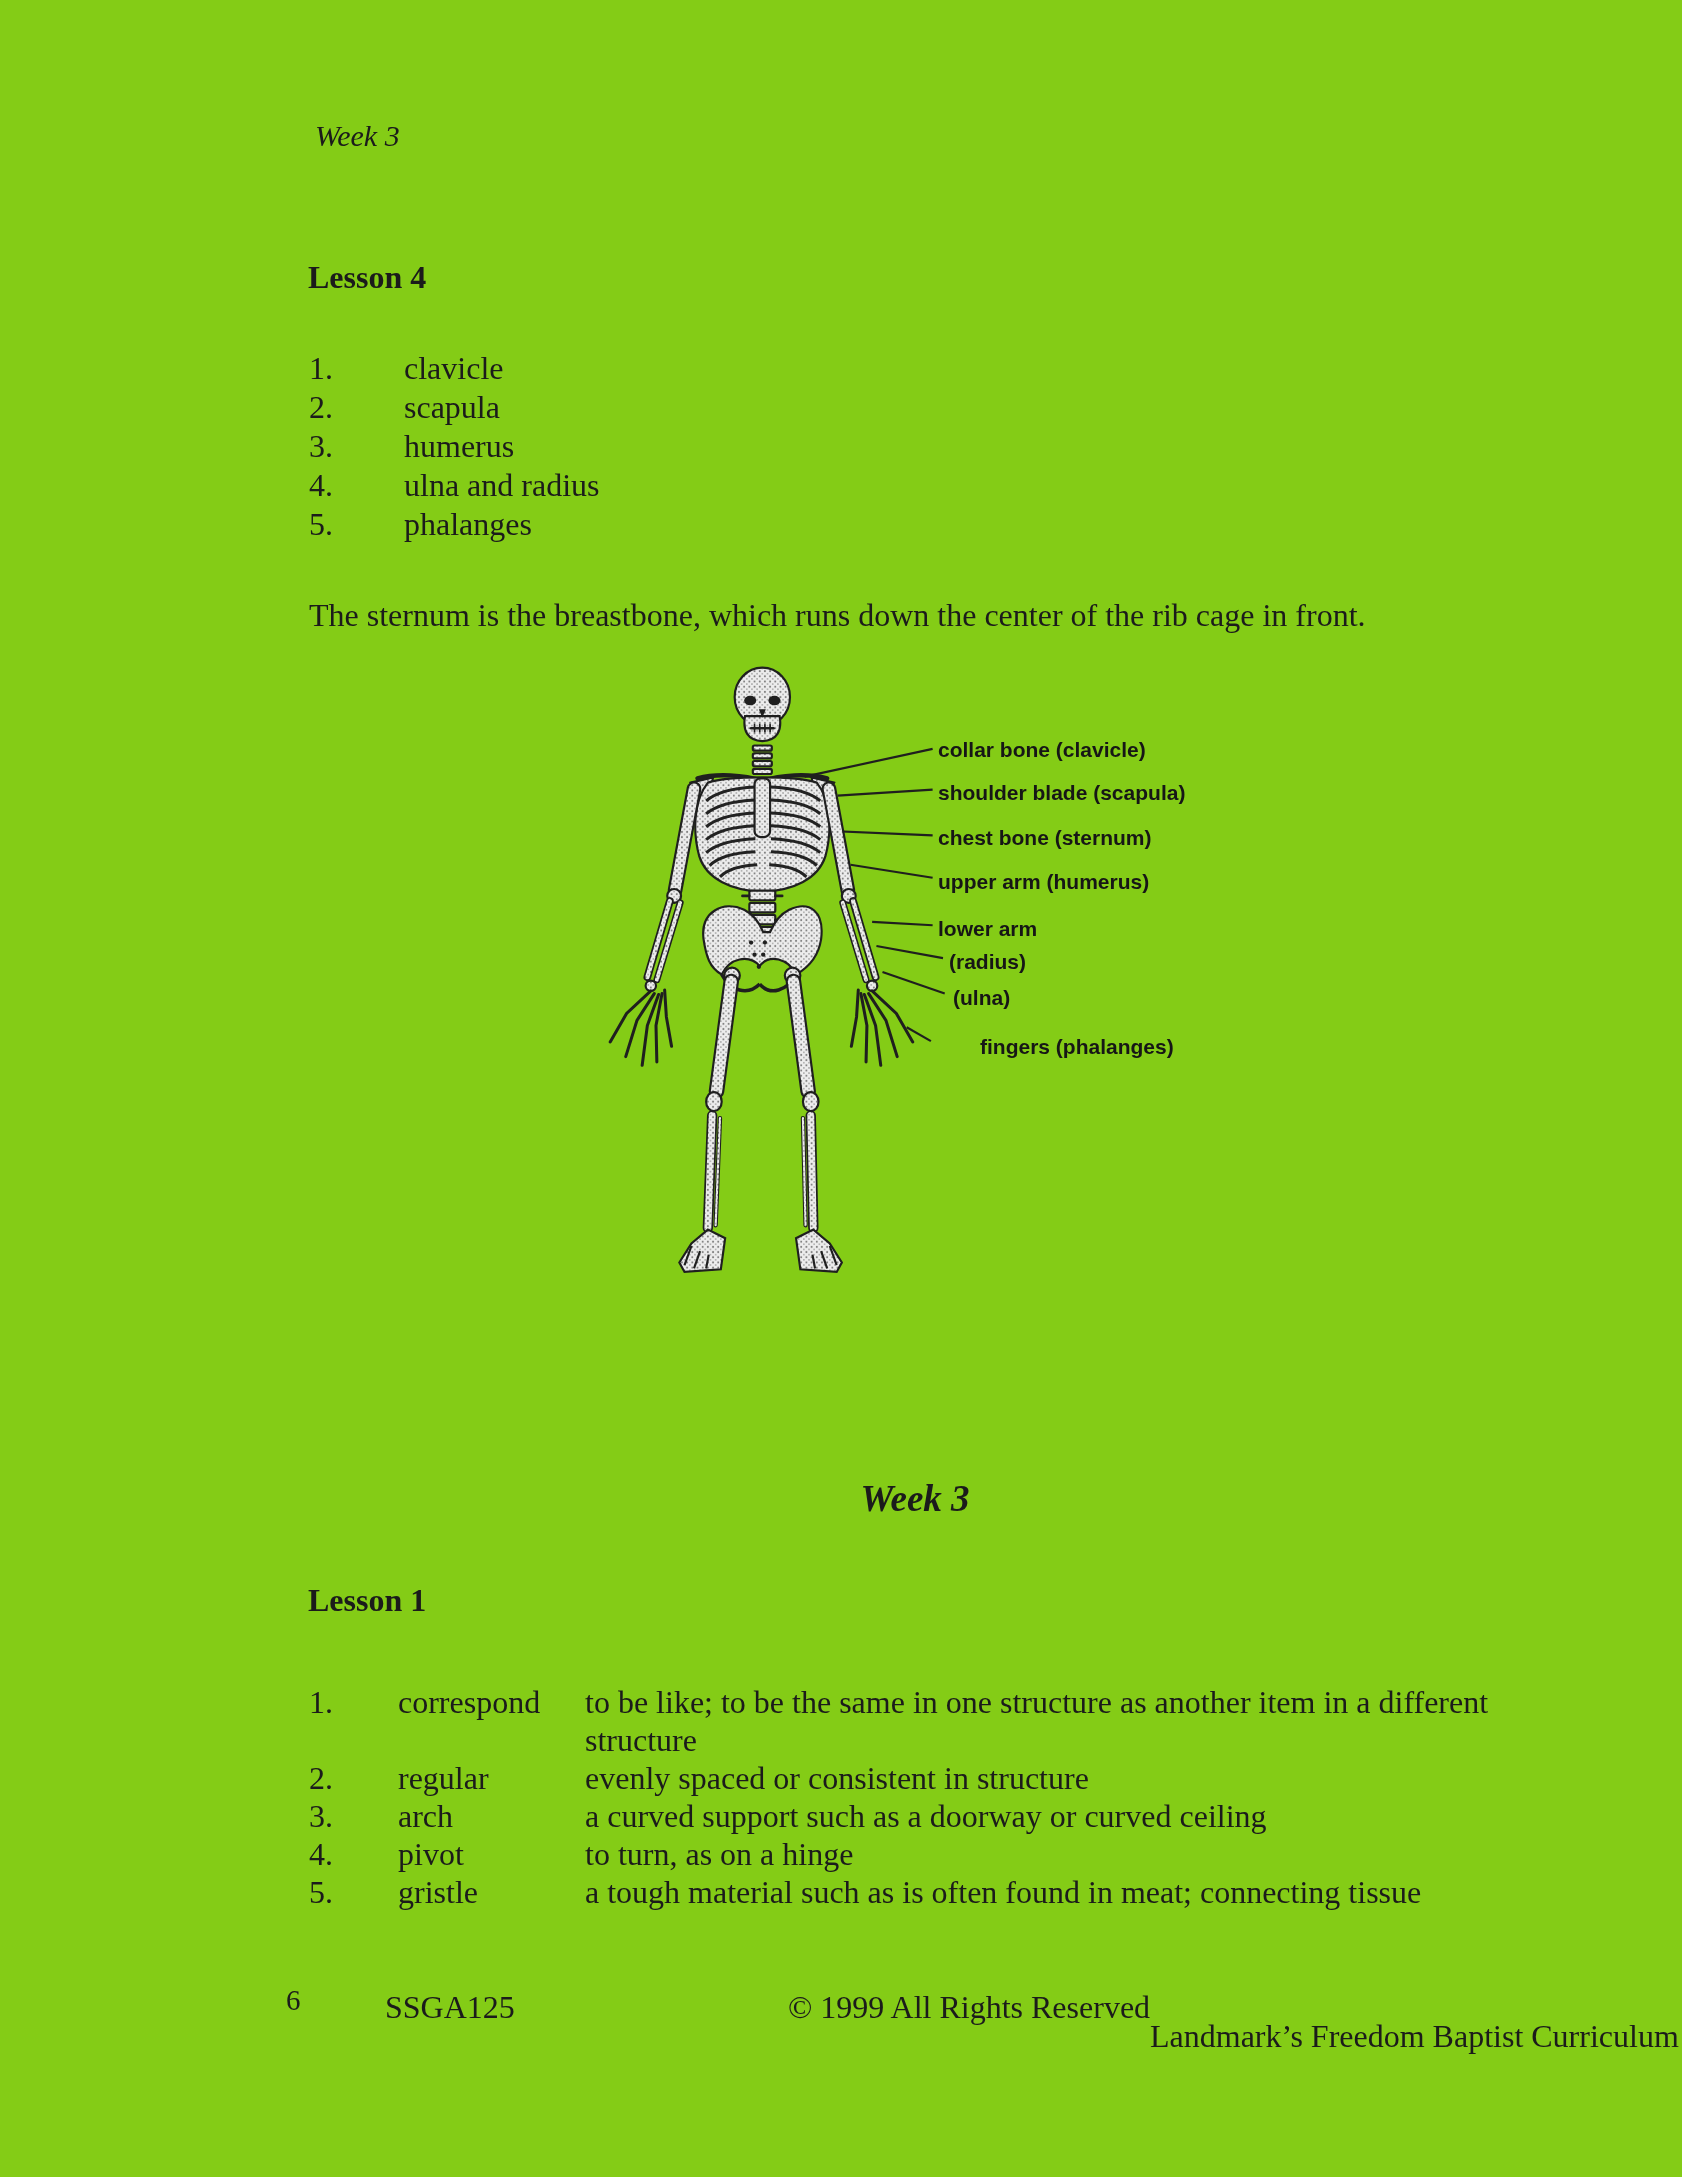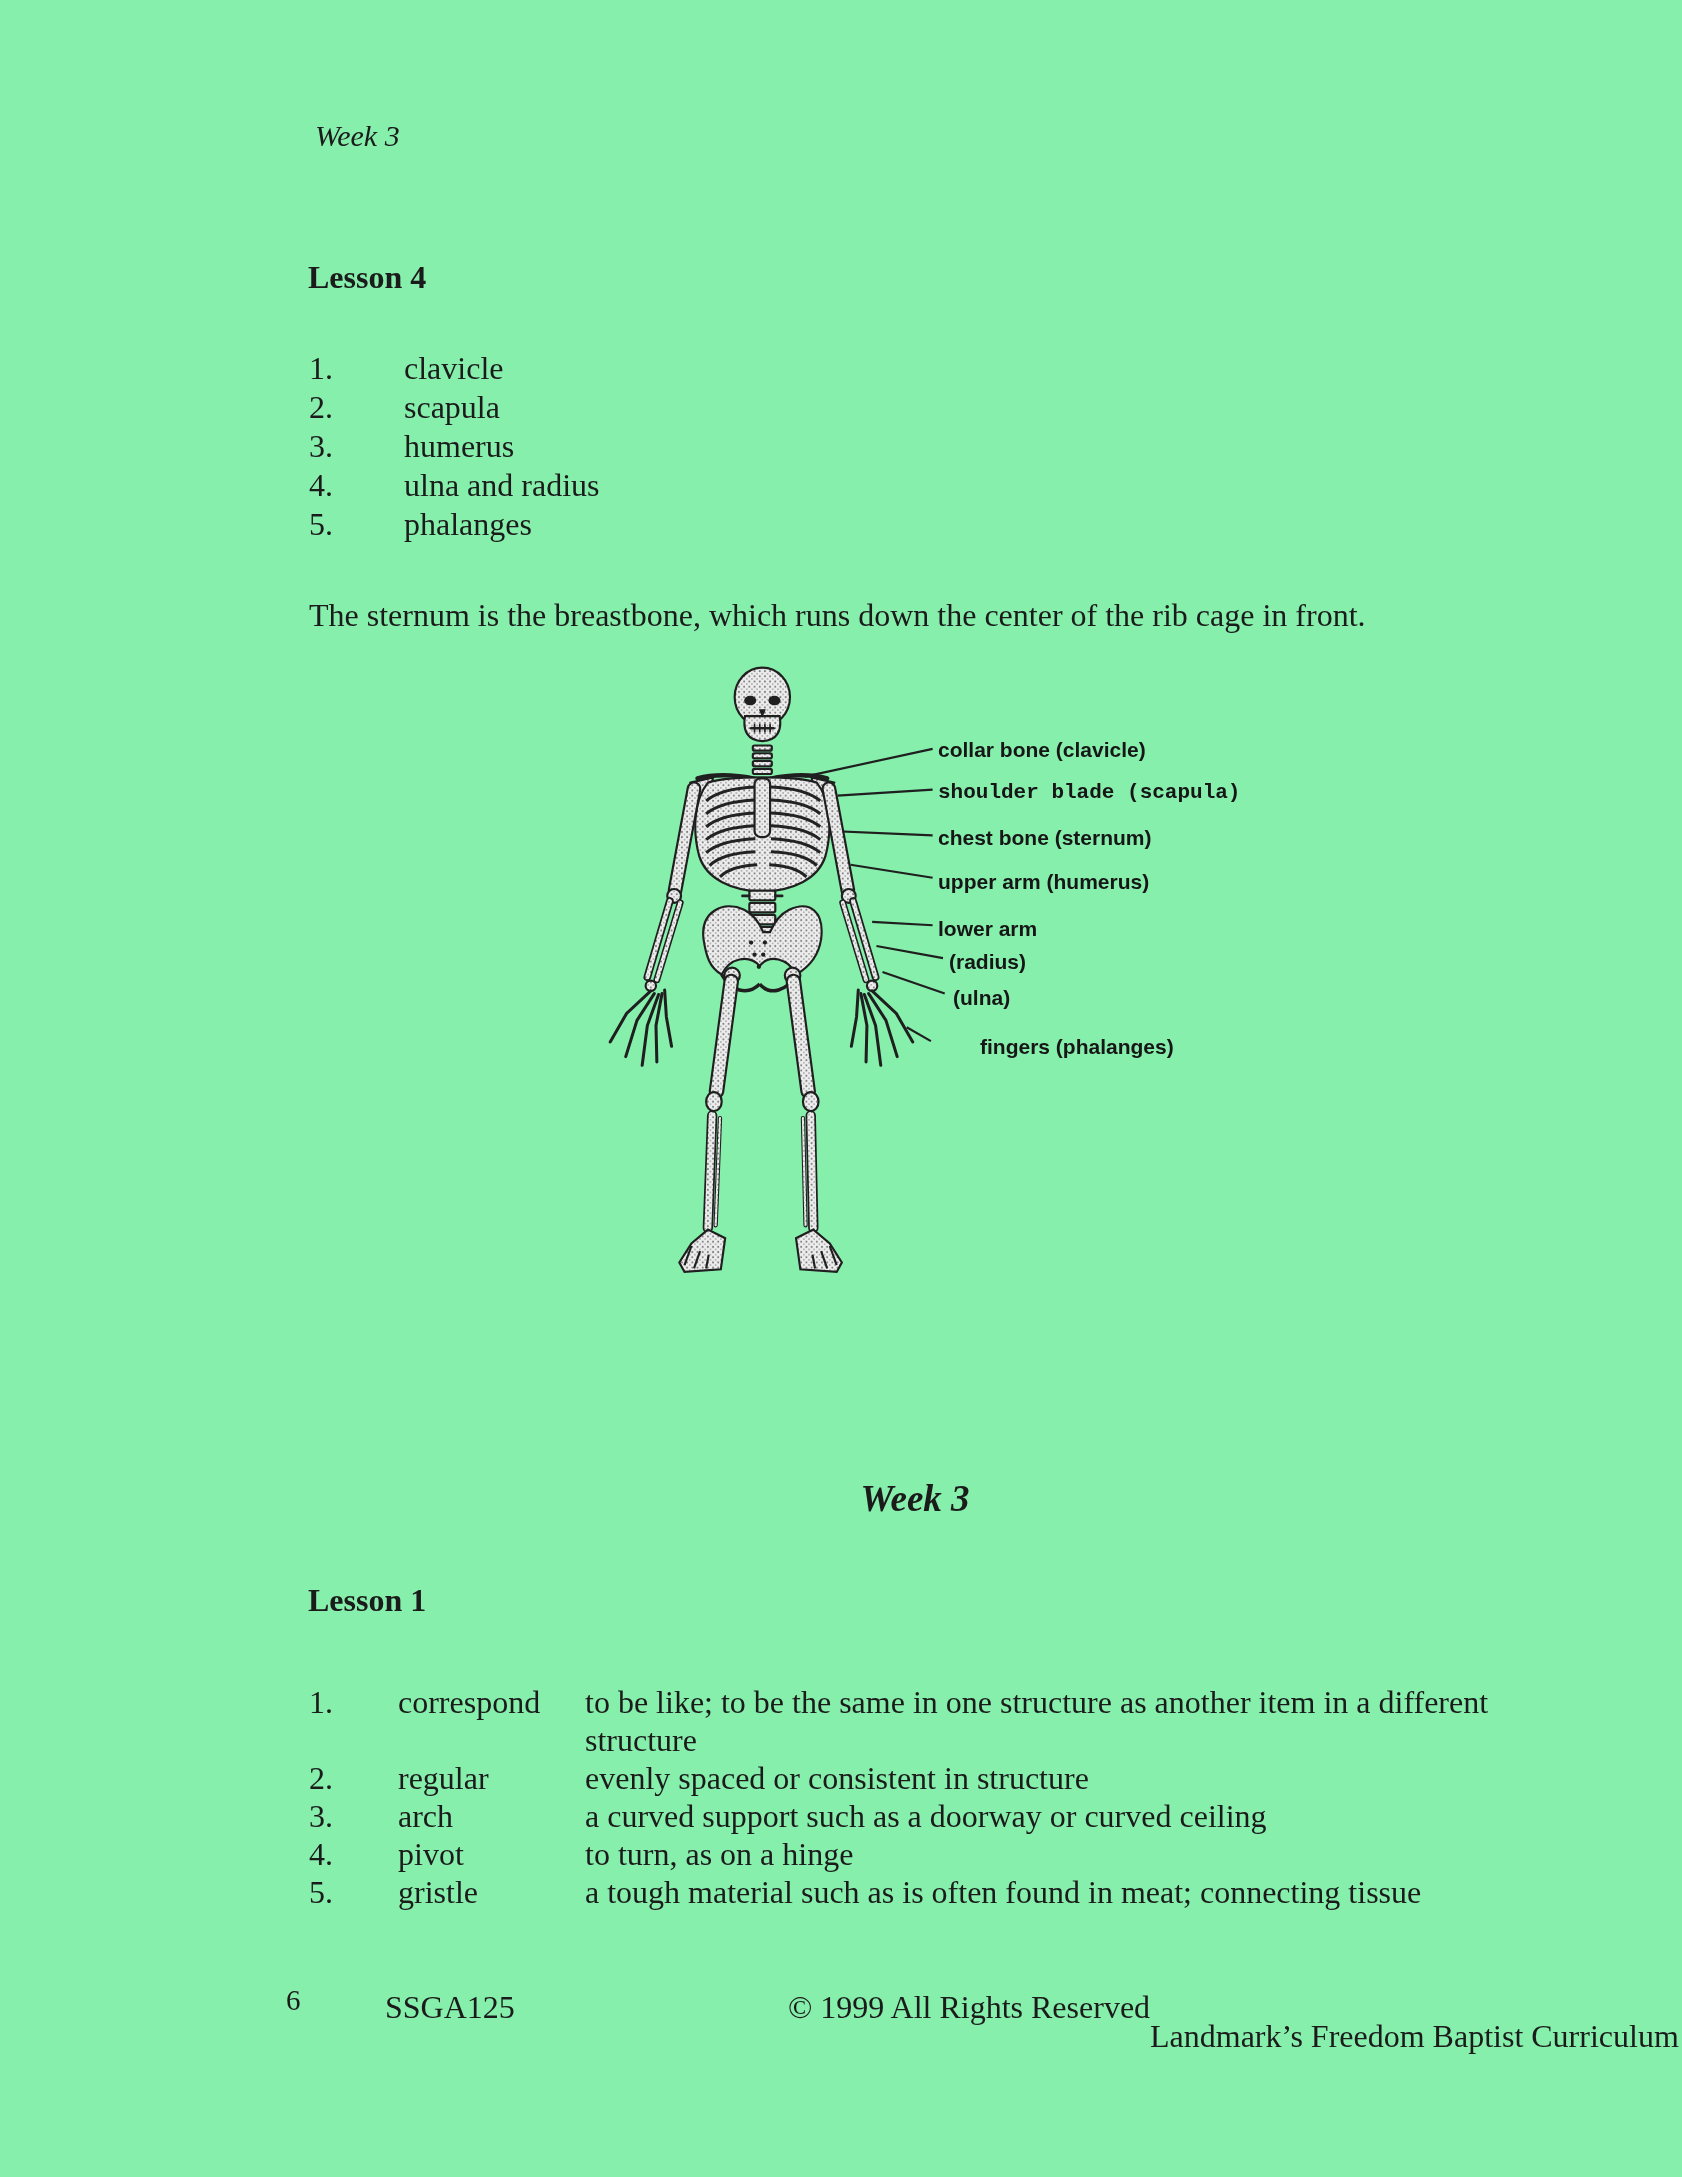--- a/index.html
+++ b/index.html
@@ -1,17 +1,17 @@
 <!DOCTYPE html>
 <html style="font-size:14px"><head>
 <meta charset="utf-8">
 <style>
   html,body { margin:0; padding:0; background:#ffffff; }
   .page {
-    position:relative; width:1683px; height:2177px; background:#86efac;
+    position:relative; width:1683px; height:2177px; background:#84cc16;
     font-family:"Liberation Serif","DejaVu Serif",serif; color:#1b1b1b; overflow:hidden;
   }
   .abs { position:absolute; }
 
   .hdr-week { left:315px; top:119px; font-size:30px; font-style:italic; }
   .lesson-title { font-size:32px; font-weight:bold; }
   #lesson4-title { left:308px; top:259px; }
   #lesson1-title { left:308px; top:1582px; }
 
   .num-list { left:309px; top:349px; font-size:32px; }
@@ -241,21 +241,21 @@
       <path class="part" d="M 940,1422 L 959,1438 L 973,1460 L 967,1471 L 925,1468 L 920,1432 Z"></path>
       <g fill="none" stroke="#1f1f1f" stroke-width="2.5">
         <path d="M 959,1441 L 967,1463"></path>
           <path d="M 949,1447 L 956,1467"></path>
           <path d="M 939,1451 L 942,1467"></path>
       </g>
     </g>
   </svg>
 
   <div class="fig-label" style="left:938px; top:733px;">collar bone (clavicle)</div>
-  <div class="fig-label" style="left:938px; top:776px;font-family:Liberation Mono, monospace;">shoulder blade (scapula)</div>
+  <div class="fig-label" style="left:938px; top:776px;">shoulder blade (scapula)</div>
   <div class="fig-label" style="left:938px; top:821px;">chest bone (sternum)</div>
   <div class="fig-label" style="left:938px; top:865px;">upper arm (humerus)</div>
   <div class="fig-label" style="left:938px; top:912px;">lower arm</div>
   <div class="fig-label" style="left:949px; top:945px;">(radius)</div>
   <div class="fig-label" style="left:953px; top:981px;">(ulna)</div>
   <div class="fig-label" style="left:938px; top:1030px;margin-left:42px;">fingers (phalanges)</div>
 
   <div class="abs" id="scripture">
   </div>
 

